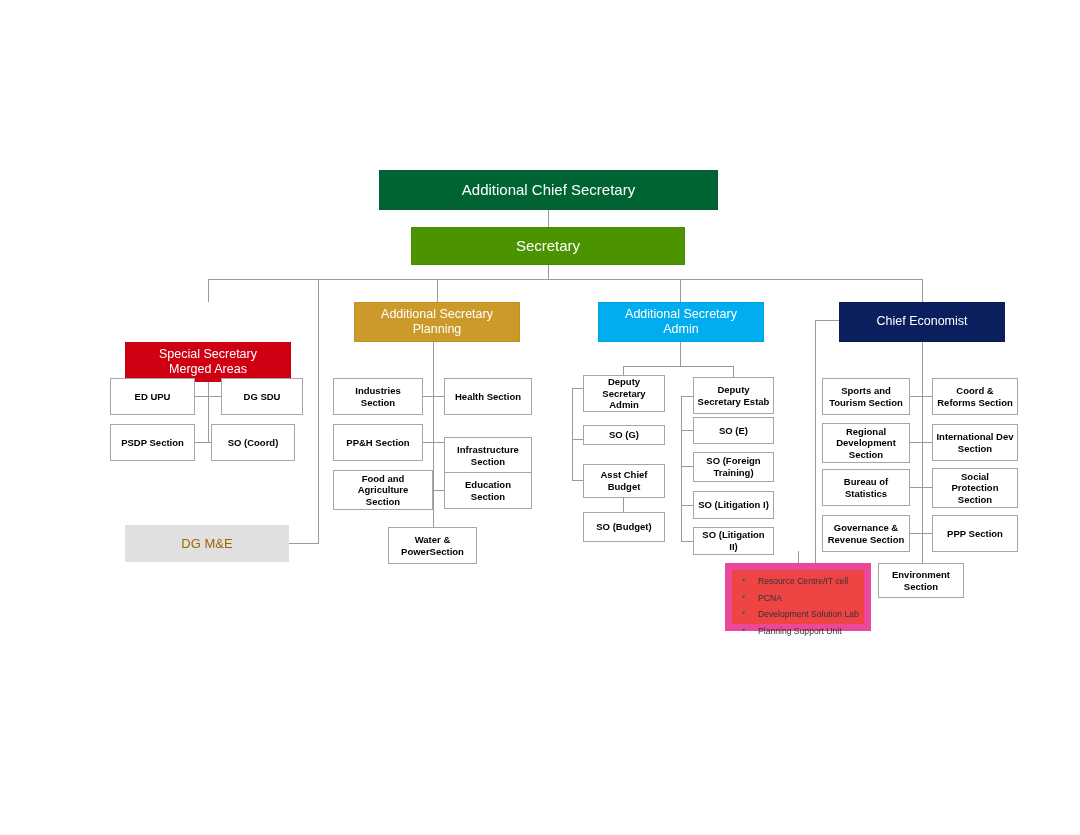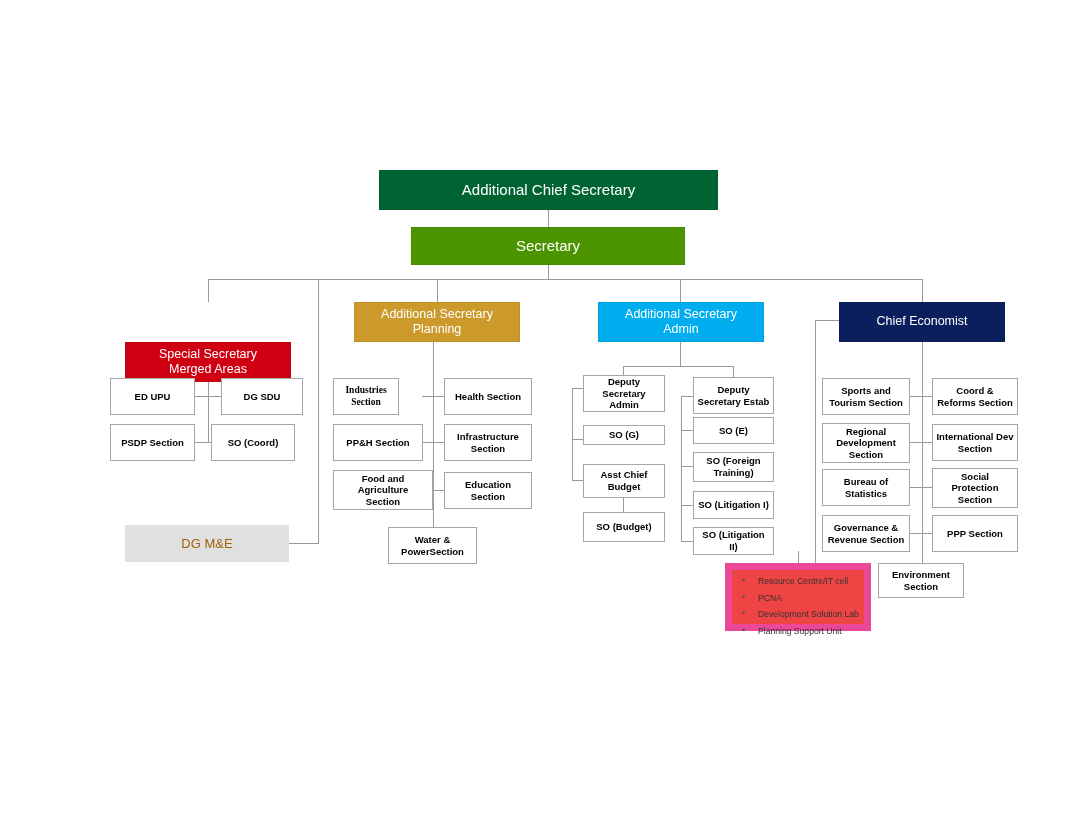--- a/index.html
+++ b/index.html
@@ -187,30 +187,30 @@
   <div class="node node-leaf" style="left:110px; top:424px; width:85px; height:37px;">
     <span>PSDP Section</span>
   </div>
   <div class="node node-leaf" style="left:211px; top:424px; width:84px; height:37px;">
     <span>SO (Coord)</span>
   </div>
   <div class="node node-grey" style="left:125px; top:525px; width:164px; height:37px;">
     <span>DG M&amp;E</span>
   </div>
 
-  <div class="node node-leaf" style="left:333px; top:378px; width:66px; height:37px;font-family:Liberation Serif, serif;">
+  <div class="node node-leaf" style="left:333px; top:378px; width:90px; height:37px;">
     <span>Industries Section</span>
   </div>
   <div class="node node-leaf" style="left:444px; top:378px; width:88px; height:37px;">
     <span>Health Section</span>
   </div>
   <div class="node node-leaf" style="left:333px; top:424px; width:90px; height:37px;">
     <span>PP&amp;H Section</span>
   </div>
-  <div class="node node-leaf" style="left:444px; top:424px; width:88px; height:37px; flex-direction:column;">
+  <div class="node node-leaf" style="left:444px; top:437px; width:88px; height:37px; flex-direction:column;">
     <span>Infrastructure</span>
     <span>Section</span>
   </div>
   <div class="node node-leaf" style="left:333px; top:470px; width:100px; height:40px; flex-direction:column;">
     <span>Food and</span>
     <span>Agriculture</span>
     <span>Section</span>
   </div>
   <div class="node node-leaf" style="left:444px; top:472px; width:88px; height:37px;">
     <span>Education Section</span>

